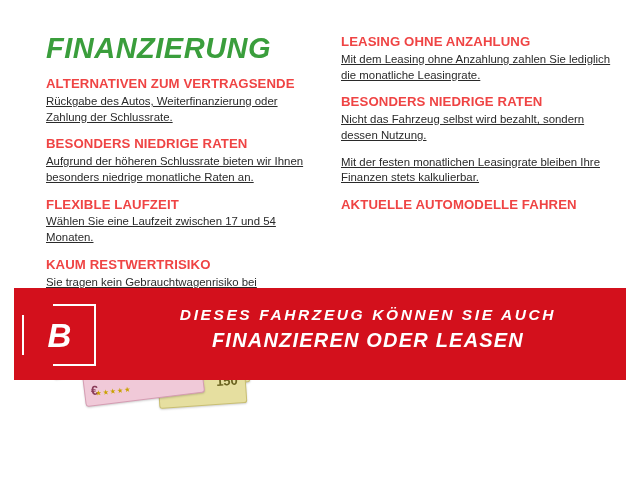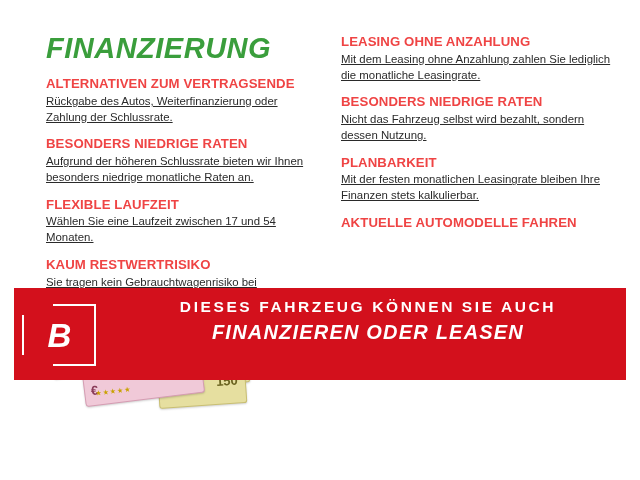--- a/index.html
+++ b/index.html
@@ -186,23 +186,24 @@
     position: absolute;
     left: 110px;
     top: 10px;
     right: 14px;
     text-align: center;
     color: #ffffff;
   }
   .banner-line1 {
     font-size: 15.5px;
     font-weight: bold;
+    font-style: italic;
     letter-spacing: 2.6px;
     line-height: 1.2;
-    margin: 0 0 4px 0;
+    margin: 8px 0 4px 0;
   }
   .banner-line2 {
     font-size: 20px;
     font-weight: bold;
     font-style: italic;
     letter-spacing: 1.2px;
     line-height: 1.1;
     margin: 0;
   }
   
@@ -283,21 +284,20 @@
         <div class="block-title">LEASING OHNE ANZAHLUNG</div>
         <p class="block-text">Mit dem Leasing ohne Anzahlung zahlen Sie lediglich die monatliche Leasingrate.</p>
       </div>
 
       <div class="block">
         <div class="block-title">BESONDERS NIEDRIGE RATEN</div>
         <p class="block-text">Nicht das Fahrzeug selbst wird bezahlt, sondern dessen Nutzung.</p>
       </div>
 
       <div class="block">
-        <div class="block-title">PLANBARKEIT</div>
         <p class="block-text">Mit der festen monatlichen Leasingrate bleiben Ihre Finanzen stets kalkulierbar.</p>
       </div>
 
       <div class="block">
         <div class="block-title">AKTUELLE AUTOMODELLE FAHREN</div>
       </div>
     </div>
   </div>
 
   <div class="illustration">

